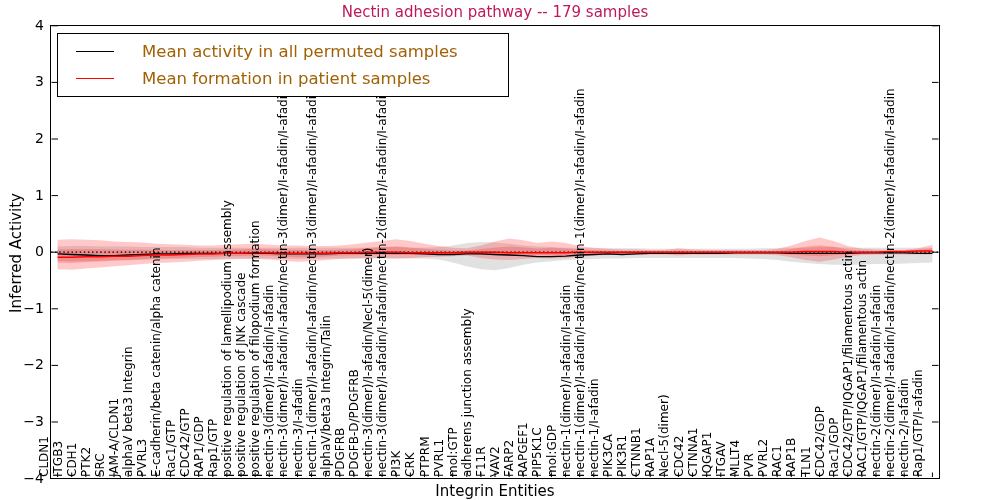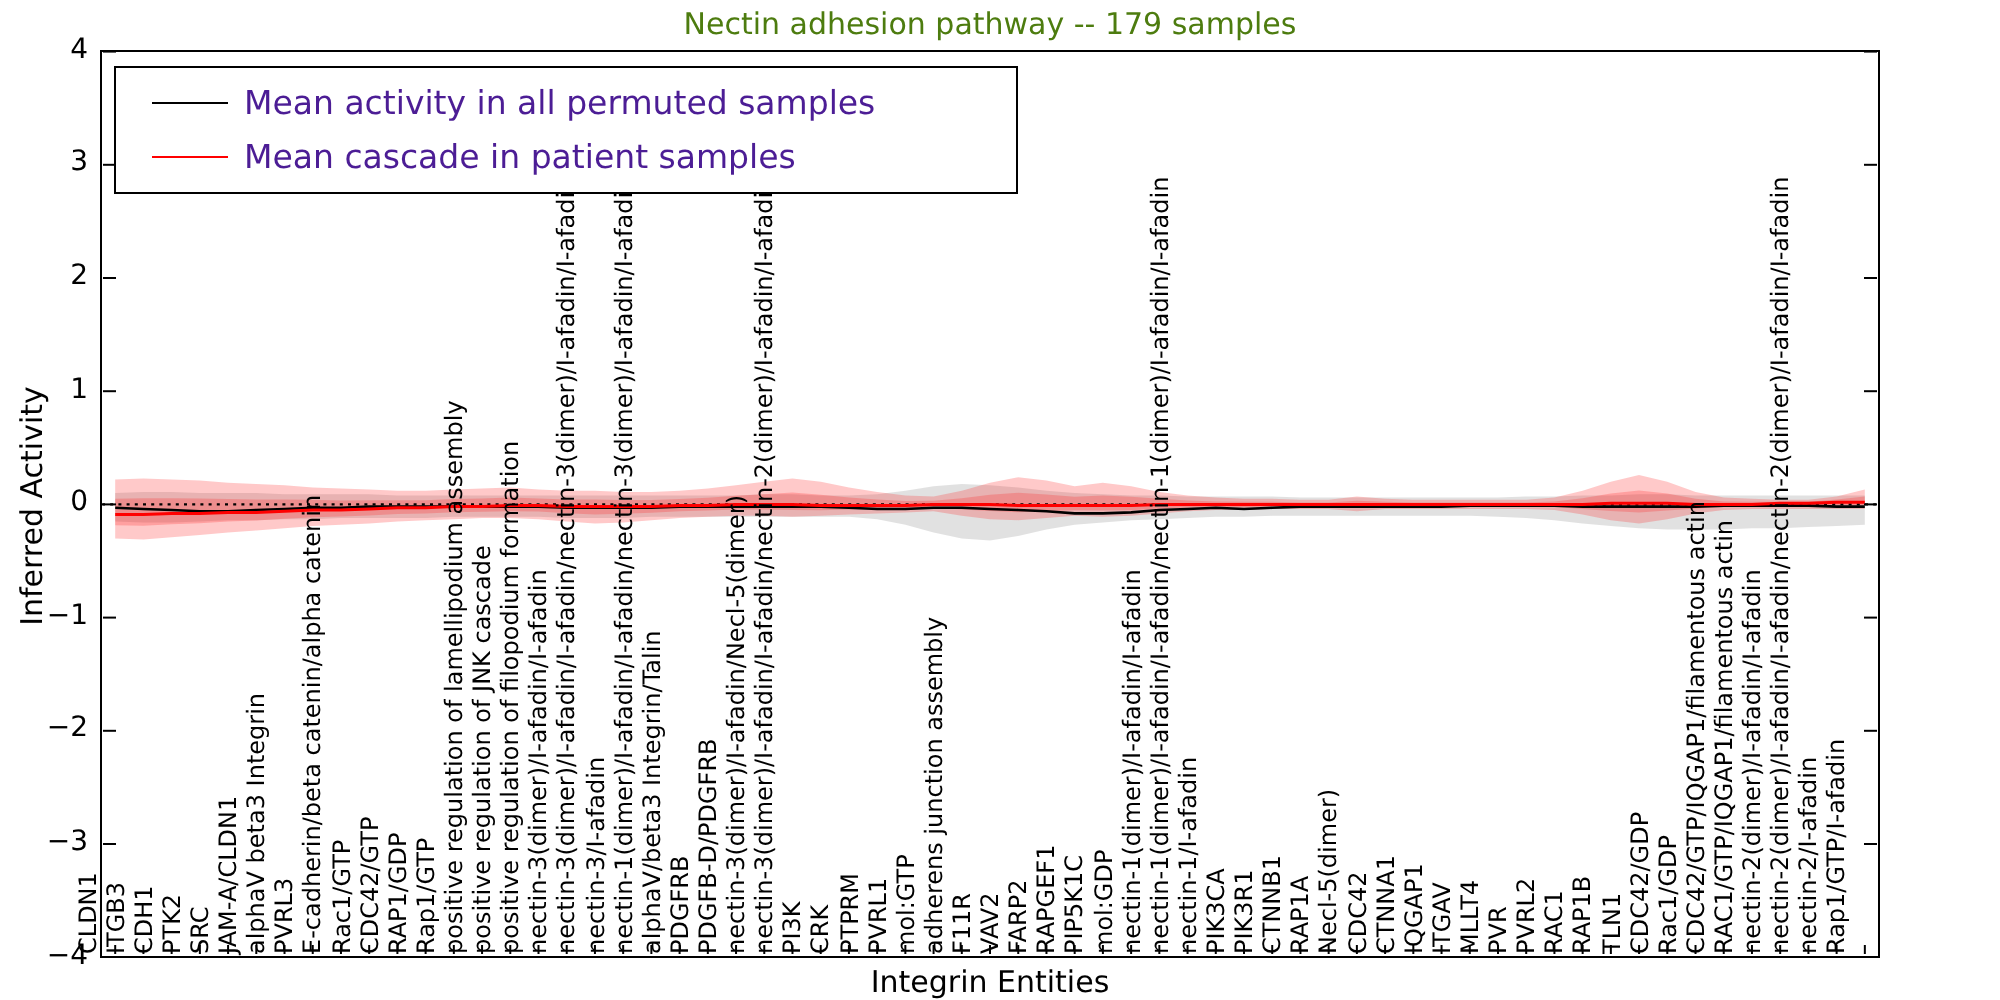--- a/index.html
+++ b/index.html
@@ -2,21 +2,21 @@
 <html><head>
 <meta charset="utf-8">
 <style>
   html,body { margin:0; padding:0; background:#ffffff; }
   #figure {
     position:relative; width:1000px; height:500px; background:#ffffff;
     font-family:"DejaVu Sans", sans-serif; overflow:hidden;
   }
   #title {
     position:absolute; left:50px; top:3px; width:890px; text-align:center;
-    font-size:15px; color:#4d7c0f;
+    font-size:15px; color:#be185d;
   }
   #ylabel {
     position:absolute; left:-44px; top:244px; width:120px; text-align:center;
     font-size:15px; color:#000;
     transform:rotate(-90deg);
   }
   #xlabel {
     position:absolute; left:50px; top:482px; width:890px; text-align:center;
     font-size:15px; color:#000;
   }
@@ -34,21 +34,21 @@
     white-space:nowrap; transform:rotate(-90deg); transform-origin:0 100%;
     z-index:2;
   }
   #legend {
     position:absolute; left:57px; top:33px; width:452px; height:64px;
     background:#ffffff; border:1.5px solid #000; z-index:3; box-sizing:border-box;
     display:flex; flex-direction:column; justify-content:space-around; padding:4px 0;
   }
   .legend-row { display:flex; align-items:center; height:26px; }
   .legend-line { width:38px; height:0; border-top-width:1.6px; border-top-style:solid; margin-left:18px; }
-  .legend-text { font-size:16.5px; color:#4c1d95; margin-left:8px; }
+  .legend-text { font-size:16.5px; color:#a16207; margin-left:28px; }
 </style>
 </head>
 <body>
 
 <div id="figure">
   <div id="title">Nectin adhesion pathway -- 179 samples</div>
   <div id="ylabel">Inferred Activity</div>
   <div id="xlabel">Integrin Entities</div>
 
   <div id="plot-area">
@@ -220,16 +220,16 @@
       <div class="xtick-label" style="left: 925.42px; bottom: 23px;">Rap1/GTP/I-afadin</div>
     </div>
 
   <div id="legend">
       <div class="legend-row">
         <div class="legend-line" style="border-top-color: rgb(0, 0, 0);"></div>
         <div class="legend-text">Mean activity in all permuted samples</div>
       </div>
       <div class="legend-row">
         <div class="legend-line" style="border-top-color: rgb(255, 0, 0);"></div>
-        <div class="legend-text">Mean cascade in patient samples</div>
+        <div class="legend-text">Mean formation in patient samples</div>
       </div>
     </div>
 </div>
 
 </body></html>

